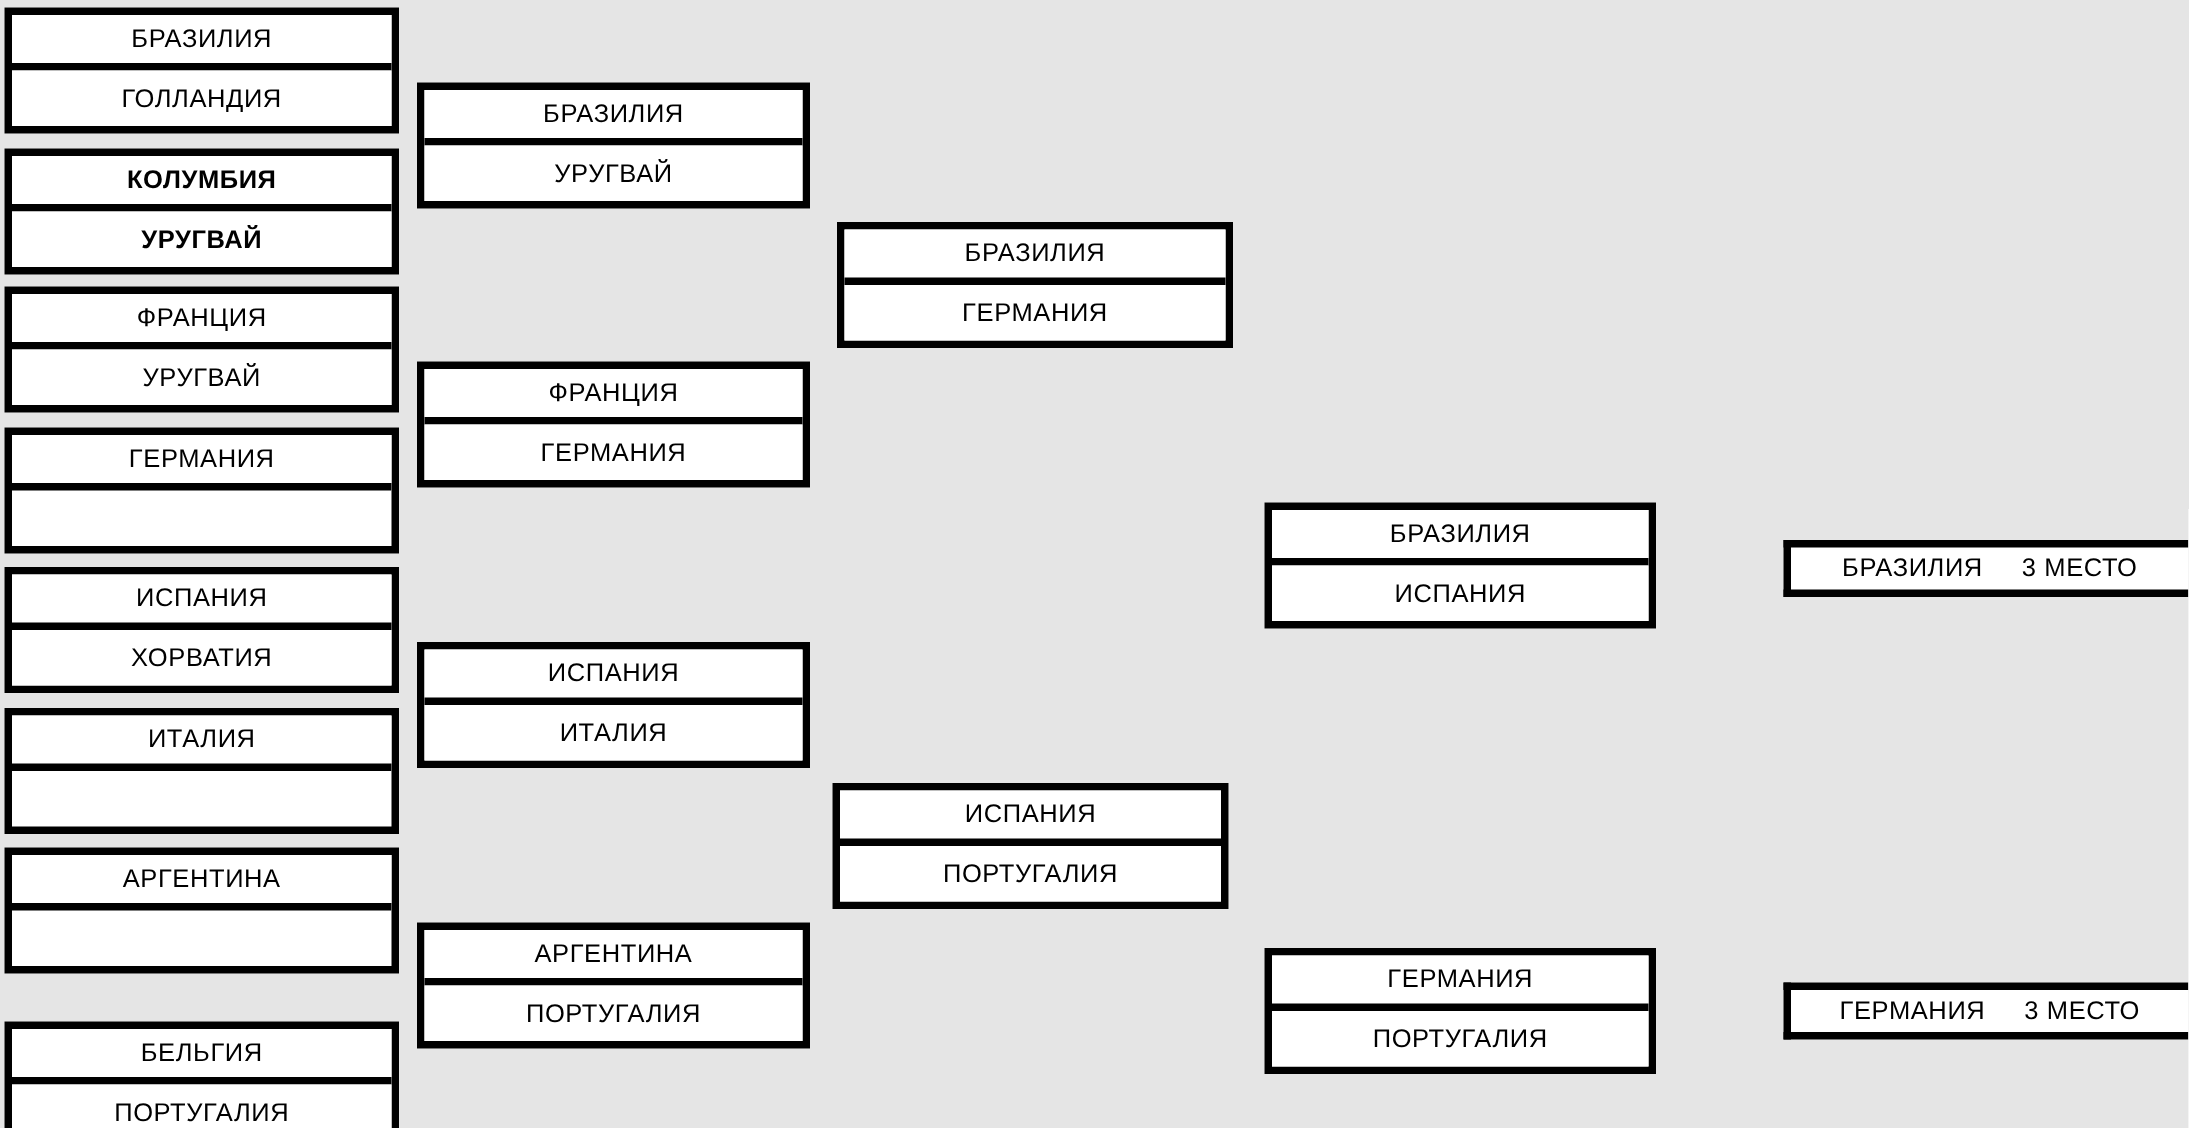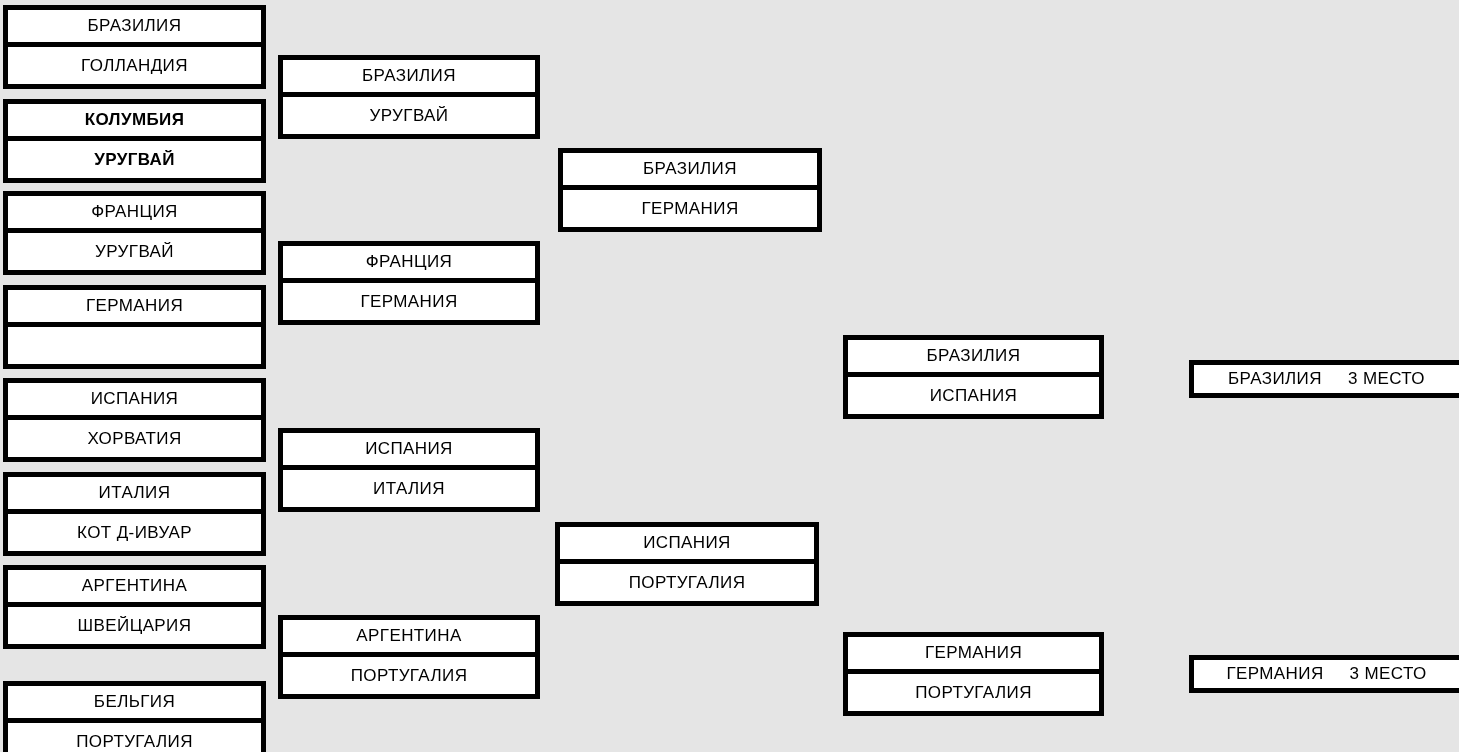--- a/index.html
+++ b/index.html
@@ -82,26 +82,24 @@
     <div class="slot top">ГЕРМАНИЯ</div>
   </div>
 
   <div class="match" style="left:3px; top:378px; width:263px; height:84px;">
     <div class="slot top">ИСПАНИЯ</div>
     <div class="slot bottom">ХОРВАТИЯ</div>
   </div>
 
   <div class="match" style="left:3px; top:472px; width:263px; height:84px;">
     <div class="slot top">ИТАЛИЯ</div>
-    <div class="slot bottom">КОТ Д-ИВУАР</div>
   </div>
 
   <div class="match" style="left:3px; top:565px; width:263px; height:84px;">
     <div class="slot top">АРГЕНТИНА</div>
-    <div class="slot bottom">ШВЕЙЦАРИЯ</div>
   </div>
 
   <div class="match" style="left:3px; top:665px; width:263px; height:84px;margin-top:16px;">
     <div class="slot top">БЕЛЬГИЯ</div>
     <div class="slot bottom">ПОРТУГАЛИЯ</div>
   </div>
 
   <div class="match" style="left:278px; top:55px; width:262px; height:84px;">
     <div class="slot top">БРАЗИЛИЯ</div>
     <div class="slot bottom">УРУГВАЙ</div>

